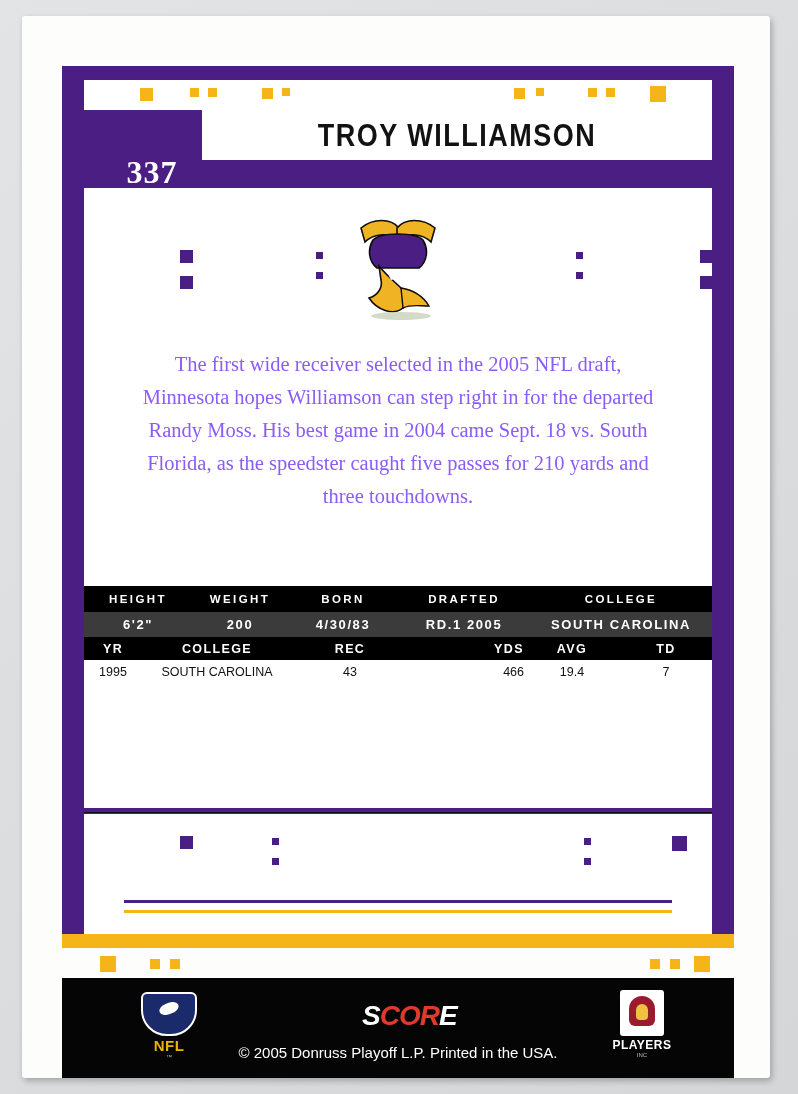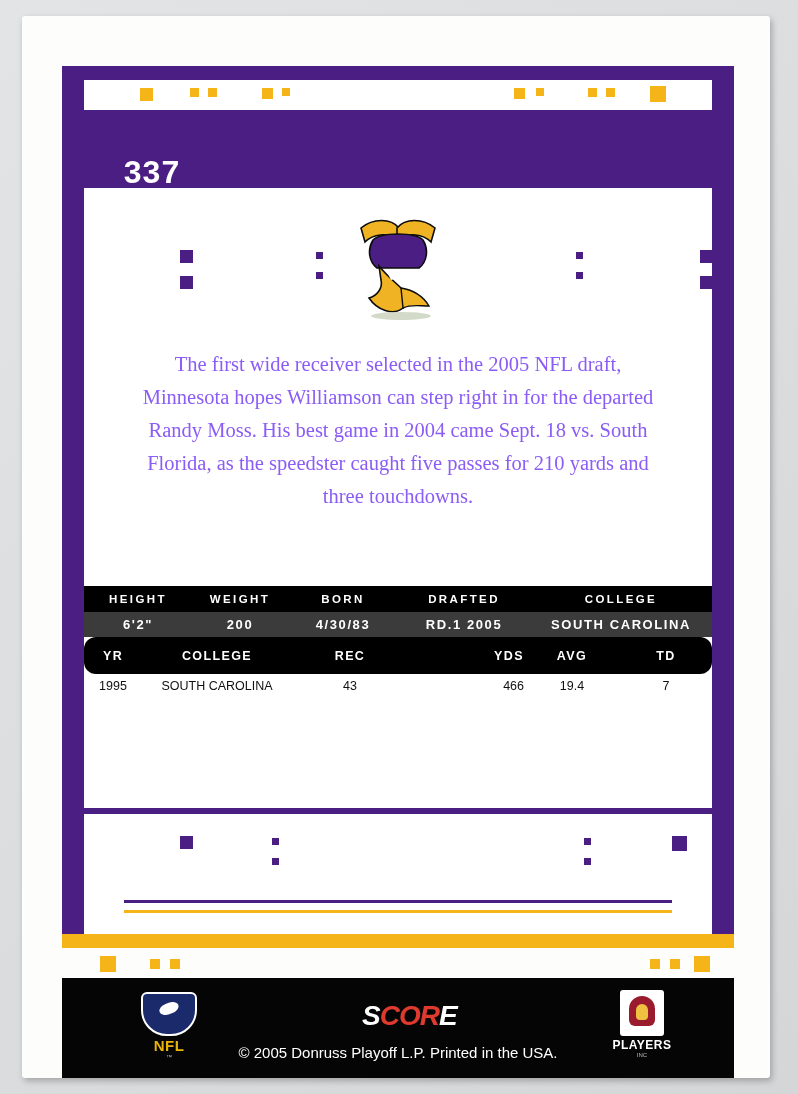--- a/index.html
+++ b/index.html
@@ -83,21 +83,21 @@
   .card-number {
     position: absolute;
     left: 44px;
     top: 88px;
     width: 92px;
     text-align: center;
     color: #ffffff;
     font-weight: bold;
     font-size: 32px;
     letter-spacing: 1px;
-    font-family: Liberation Sans, sans-serif;
+    font-family: Liberation Serif, serif;
   }
   
   .content {
     position: absolute;
     left: 22px;
     top: 122px;
     width: 628px;
     height: 620px;
     background: #ffffff;
   }
@@ -166,28 +166,27 @@
   
   .stats {
     position: absolute;
     left: 0;
     top: 449px;
     width: 628px;
   }
   .stats-head {
     background: #000000;
     color: #ffffff;
-    height: 37px;
+    height: 23px;
     display: flex;
     align-items: center;
     font-size: 12.5px;
     font-weight: bold;
     letter-spacing: 1.4px;
     font-family: "Liberation Sans", sans-serif;
-    border-radius: 12px;
   }
   .s-yr  { width: 58px;  text-align: center; }
   .s-col { width: 150px; text-align: center; }
   .s-rec { width: 116px; text-align: center; }
   .s-yds { width: 116px; text-align: right; }
   .s-avg { width: 96px;  text-align: center; }
   .s-td  { flex: 1;      text-align: center; }
   .stats-row {
     height: 24px;
     display: flex;
@@ -392,20 +391,23 @@
         <div class="sq" style="left:124px; top:8px;  width:9px;  height:9px;"></div>
         <div class="sq" style="left:178px; top:8px;  width:11px; height:11px;"></div>
         <div class="sq" style="left:198px; top:8px;  width:8px;  height:8px;"></div>
         <div class="sq" style="left:430px; top:8px;  width:11px; height:11px;"></div>
         <div class="sq" style="left:452px; top:8px;  width:8px;  height:8px;"></div>
         <div class="sq" style="left:504px; top:8px;  width:9px;  height:9px;"></div>
         <div class="sq" style="left:522px; top:8px;  width:9px;  height:9px;"></div>
         <div class="sq" style="left:566px; top:6px;  width:16px; height:16px;"></div>
       </div>
 
+      <div class="name-plate">
+        <span>TROY WILLIAMSON</span>
+      </div>
 
       <div class="card-number">337</div>
 
       <div class="content">
 
         <div class="logo-zone">
           <div class="deco" style="left:96px;  top:62px;"></div>
           <div class="deco" style="left:96px;  top:88px;"></div>
           <div class="deco" style="left:232px; top:64px; width:7px; height:7px;"></div>
           <div class="deco" style="left:232px; top:84px; width:7px; height:7px;"></div>

